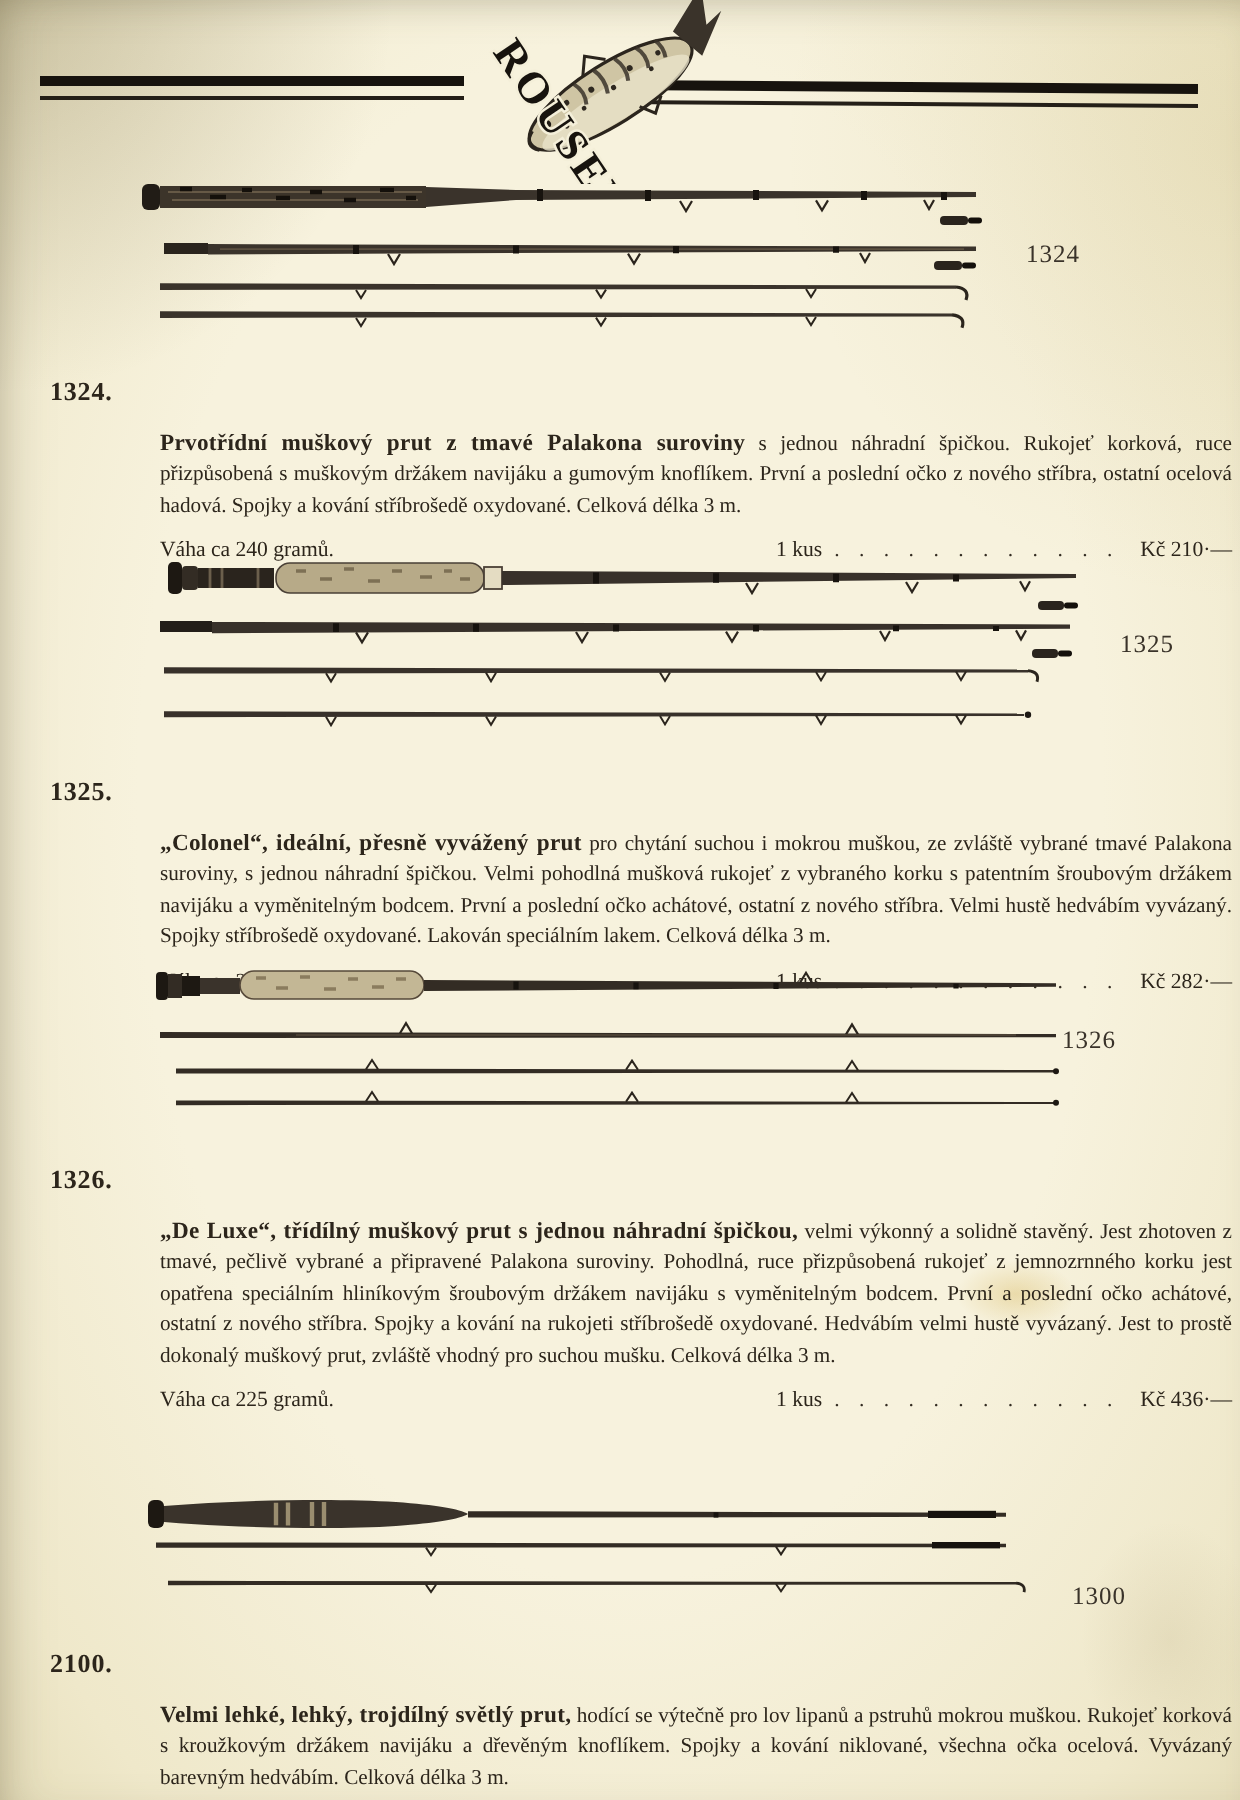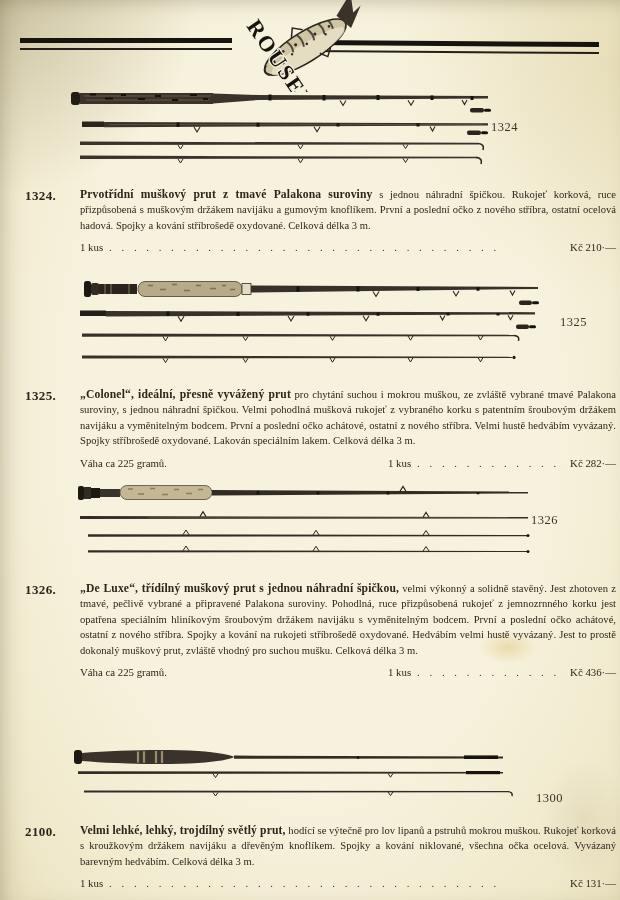--- a/index.html
+++ b/index.html
@@ -14,21 +14,21 @@
     color:#2c251b;
   }
   .stain{position:absolute;border-radius:50%;pointer-events:none;}
   .stain.s1{left:478px;top:630px;width:60px;height:34px;background:radial-gradient(ellipse,rgba(205,165,55,.30),rgba(205,165,55,0) 70%);}
   .stain.s2{left:540px;top:760px;width:90px;height:120px;background:radial-gradient(ellipse,rgba(150,130,80,.12),rgba(150,130,80,0) 70%);}
   .rule{position:absolute;background:#17130e;}
   .rule.thin{background:#241f18;}
   
   .item{position:absolute;left:25px;width:591px;}
   .item .num{position:absolute;left:0;top:1px;width:52px;font-weight:bold;font-size:13px;letter-spacing:.4px;}
-  .item .txt{margin-left:55px;width:536px;text-align:justify;font-size:10.6px;line-height:15.4px;}
+  .item .txt{margin-left:55px;width:536px;text-align:justify;font-size:10.6px;line-height:15.4px;margin-top:27px;}
   .item .lead{font-weight:bold;font-size:11.6px;letter-spacing:.15px;}
   .item .meta{display:flex;align-items:baseline;margin-left:55px;width:536px;margin-top:8px;font-size:10.8px;white-space:nowrap;}
   .item .weight{width:308px;flex:0 0 308px;}
   .item .unit{flex:0 0 auto;}
   .item .dots{flex:1 1 auto;overflow:hidden;letter-spacing:3.5px;margin:0 6px;color:#332c22;}
   .item .price{flex:0 0 auto;font-family:Liberation Serif, serif;}
   .fig{position:absolute;}
   .figlabel{position:absolute;font-size:12.5px;color:#3a332a;letter-spacing:.5px;}
   .heading{position:absolute;left:25px;top:705px;font-weight:bold;font-size:17.5px;letter-spacing:.3px;color:#241e15;}
   .logo{position:absolute;left:232px;top:0px;}
@@ -88,29 +88,30 @@
     <path d="M136,43 l3,5 3,-5 M256,42.8 l3,5 3,-5 M372,42.5 l2.5,4.5 2.5,-4.5" fill="none" stroke="#2b251d" stroke-width="1.1"></path>
     <rect x="409" y="46.5" width="14" height="4.5" rx="2" fill="#2a241d"></rect>
       <rect x="423" y="47.2" width="7" height="3" rx="1.5" fill="#14100b"></rect>
     <polygon points="22,57.6 420,58.8 420,60.4 22,61" fill="#3a332b"></polygon>
     <path d="M120,61 l2.5,4 2.5,-4 M240,60.8 l2.5,4 2.5,-4 M345,60.5 l2.5,4 2.5,-4" fill="none" stroke="#2b251d" stroke-width="1"></path>
     <path d="M420,59.5 q7,.8 5,6.5" fill="none" stroke="#2b251d" stroke-width="1.6"></path>
     <polygon points="22,71.6 418,72.8 418,74.2 22,75" fill="#3a332b"></polygon>
     <path d="M120,75 l2.5,4 2.5,-4 M240,74.8 l2.5,4 2.5,-4 M345,74.5 l2.5,4 2.5,-4" fill="none" stroke="#2b251d" stroke-width="1"></path>
     <path d="M418,73.4 q7,.8 5,6.5" fill="none" stroke="#2b251d" stroke-width="1.6"></path>
   </svg>
-  <span class="figlabel" style="left:491px;top:120px;">1324</span>
+  <span class="figlabel" style="left:513px;top:120px;">1324</span>
 
   <div class="item" style="top:187px;">
     <span class="num">1324.</span>
     <div class="txt">
       <span class="lead">Prvotřídní muškový prut z tmavé Palakona suroviny</span>
       <span>s jednou náhradní špičkou. Rukojeť korková, ruce přizpůsobená s muškovým držákem navijáku a gumovým knoflíkem. První a poslední očko z nového stříbra, ostatní ocelová hadová. Spojky a kování stříbrošedě oxydované. Celková délka 3 m.</span>
     </div>
     <div class="meta">
+      <span class="weight">Váha ca 240 gramů.</span>
       <span class="unit">1 kus</span>
       <span class="dots">. . . . . . . . . . . . . . . . . . . . . . . . . . . . . . . .</span>
       <span class="price">Kč 210·—</span>
     </div>
   </div>
 
   <svg class="fig" style="left:58px;top:276px;" width="500" height="95" viewBox="0 0 500 95">
     <rect x="26" y="5" width="7" height="16" rx="2.5" fill="#1d1812"></rect>
     <rect x="33" y="7" width="8" height="12" rx="2" fill="#332c24"></rect>
     <rect x="41" y="8" width="38" height="10" fill="#2a241d"></rect>

